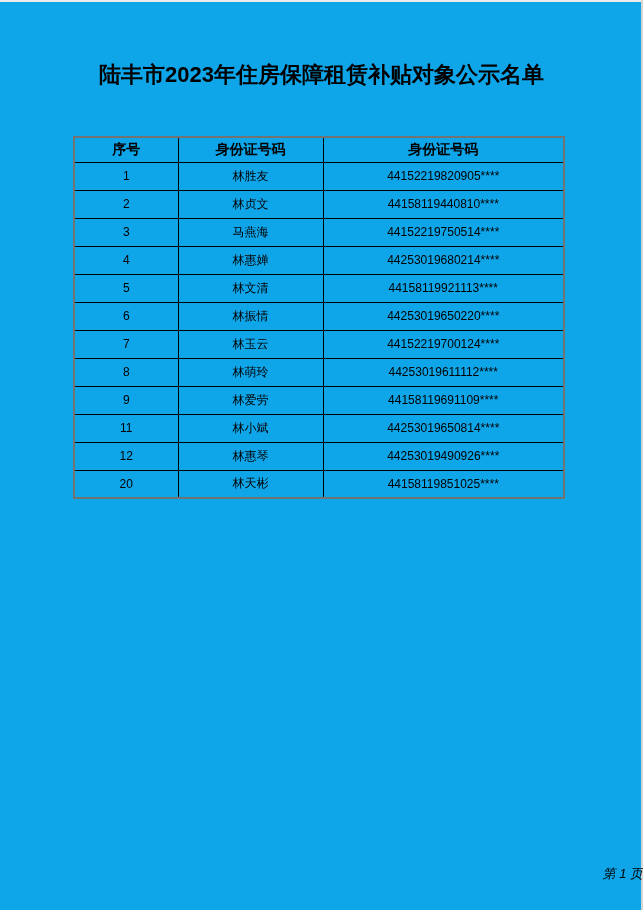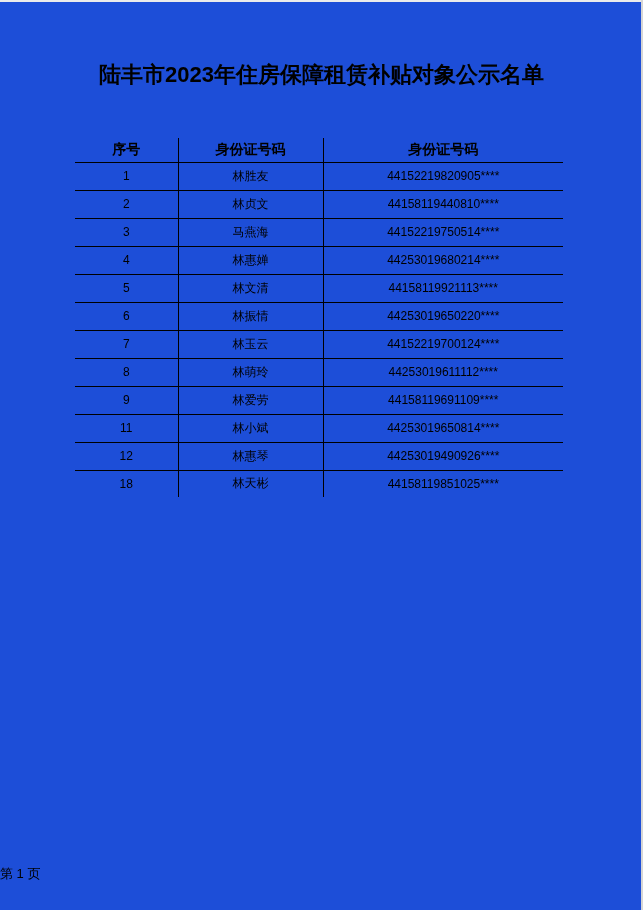--- a/index.html
+++ b/index.html
@@ -5,21 +5,21 @@
   * { margin: 0; padding: 0; box-sizing: border-box; }
   html, body {
     width: 643px; height: 910px;
     background: #ffffff;
     color: #000000;
     font-family: "Liberation Sans", sans-serif;
   }
   .page {
     position: relative;
     width: 643px; height: 910px;
-    background: #1d4ed8;
+    background: #0ea5e9;
     overflow: hidden;
   }
   .edge-top {
     position: absolute; top: 0; left: 0;
     width: 100%; height: 2px;
     background: #ebebeb;
   }
   .edge-right {
     position: absolute; top: 0; right: 0;
     width: 2px; height: 100%;
@@ -32,21 +32,21 @@
     font-weight: bold;
     font-size: 22px;
     line-height: 29px;
   }
   .doc-table {
     position: absolute;
     top: 136px; left: 73px;
     width: 490px;
     border-collapse: collapse;
     table-layout: fixed;
-    border: 2px solid #1d4ed8;
+    border: 2px solid #737373;
   }
   .doc-table th, .doc-table td {
     border: 1px solid #000000;
     text-align: center;
     vertical-align: middle;
     white-space: nowrap;
     overflow: hidden;
   }
   .doc-table th {
     height: 25px;
@@ -54,22 +54,23 @@
     font-weight: bold;
   }
   .doc-table td {
     height: 28px;
     font-size: 12px;
     font-weight: normal;
   }
   .footer {
     position: absolute;
     top: 865px; left: 0; width: 100%;
-    text-align: left;
+    text-align: right;
     font-size: 13px;
+    font-style: italic;
   }
 </style>
 </head>
 <body>
 
 <div class="page">
   <div class="edge-top"></div>
   <div class="edge-right"></div>
 
   <div class="title-block">
@@ -139,21 +140,21 @@
           <td>11</td>
           <td>林小斌</td>
           <td>44253019650814****</td>
         </tr>
         <tr>
           <td>12</td>
           <td>林惠琴</td>
           <td>44253019490926****</td>
         </tr>
         <tr>
-          <td>18</td>
+          <td>20</td>
           <td>林天彬</td>
           <td>44158119851025****</td>
         </tr>
       </tbody>
   </table>
 
   <div class="footer">第 1 页</div>
 </div>
 
 </body></html>

